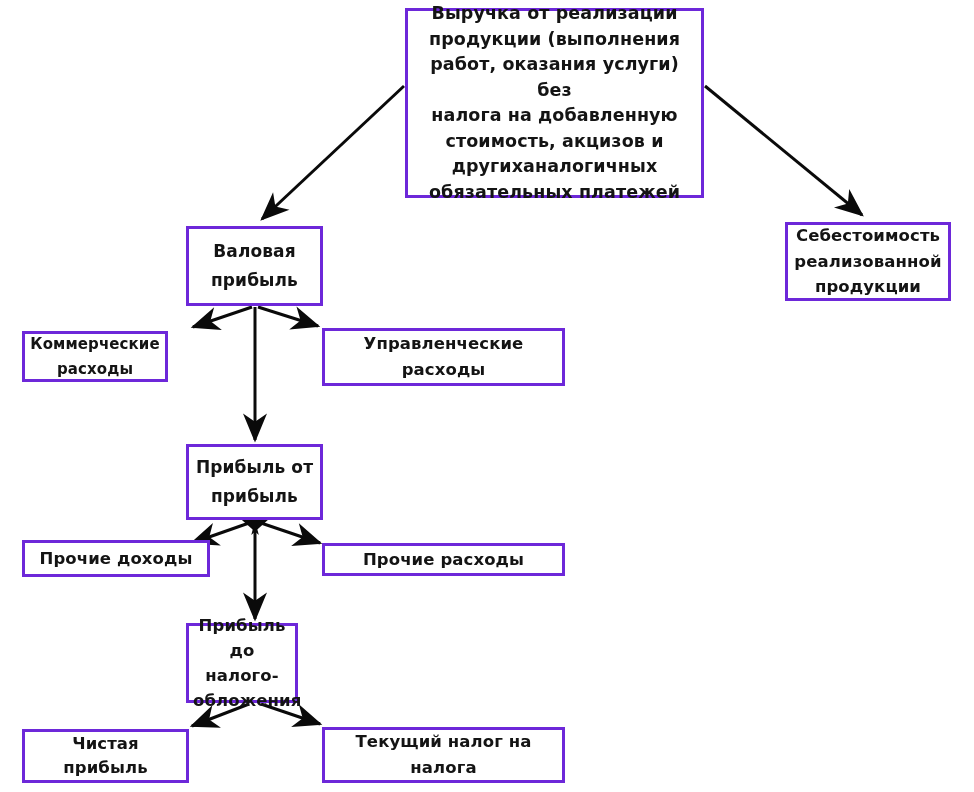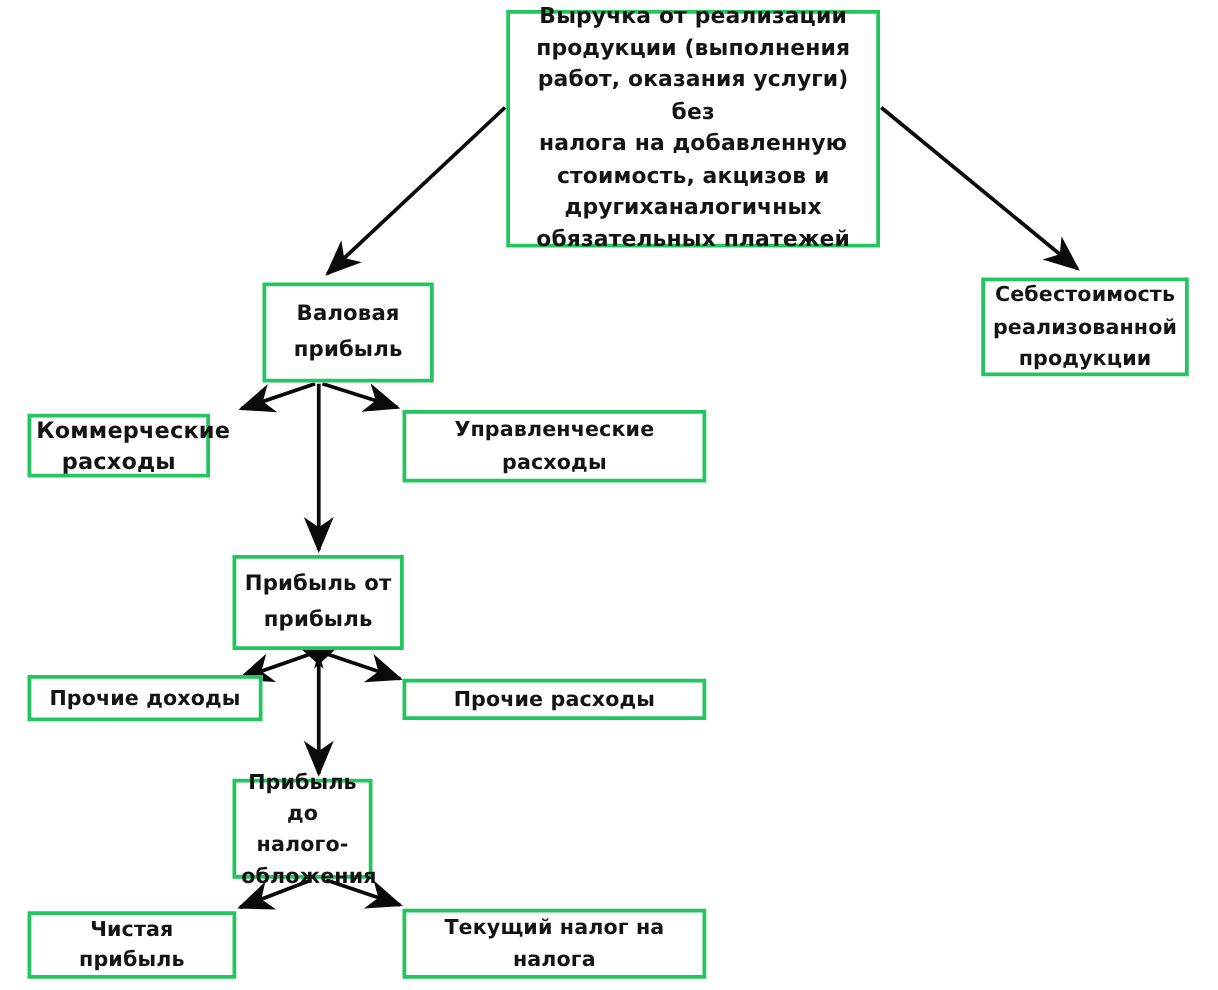--- a/index.html
+++ b/index.html
@@ -19,43 +19,43 @@
     position: absolute;
     left: 0;
     top: 0;
     width: 974px;
     height: 792px;
     pointer-events: none;
   }
   .node {
     position: absolute;
     box-sizing: border-box;
-    border: 3px solid #22c55e;
+    border: 3px solid #6d28d9;
     background: #ffffff;
     display: flex;
     align-items: center;
     justify-content: center;
     text-align: center;
     color: #141414;
     font-weight: 600;
     letter-spacing: 0.1px;
     z-index: 2;
   }
   .node .txt {
     display: block;
     width: 100%;
     padding: 0 4px;
     white-space: pre-line;
     box-sizing: border-box;
   }
   
   #node-revenue      { left:405px; top:8px;   width:299px; height:190px; font-size:17.5px; line-height:25.5px; }
-  #node-gross        { left:186px; top:226px; width:137px; height:80px;  font-size:17px;   line-height:29px;margin-left:24px; }
+  #node-gross        { left:186px; top:226px; width:137px; height:80px;  font-size:17px;   line-height:29px; }
   #node-cost         { left:785px; top:222px; width:166px; height:79px;  font-size:16.5px; line-height:25.5px; }
-  #node-commercial   { left:22px;  top:331px; width:146px; height:51px;  font-size:18px; line-height:25px; }
+  #node-commercial   { left:22px;  top:331px; width:146px; height:51px;  font-size:15px; line-height:25px; }
   #node-management   { left:322px; top:328px; width:243px; height:58px;  font-size:16.5px; line-height:26px; }
   #node-sales-profit { left:186px; top:444px; width:137px; height:76px;  font-size:17px;   line-height:29px; }
   #node-other-income { left:22px;  top:540px; width:188px; height:37px;  font-size:16.5px; line-height:24px; }
   #node-other-exp    { left:322px; top:543px; width:243px; height:33px;  font-size:16.5px; line-height:24px; }
   #node-pretax       { left:186px; top:623px; width:112px; height:80px;  font-size:16.5px; line-height:25px; }
   #node-net-profit   { left:22px;  top:729px; width:167px; height:54px;  font-size:16.5px; line-height:24px; }
   #node-income-tax   { left:322px; top:727px; width:243px; height:56px;  font-size:16.5px; line-height:26px; }
 </style>
 </head>
 <body>

